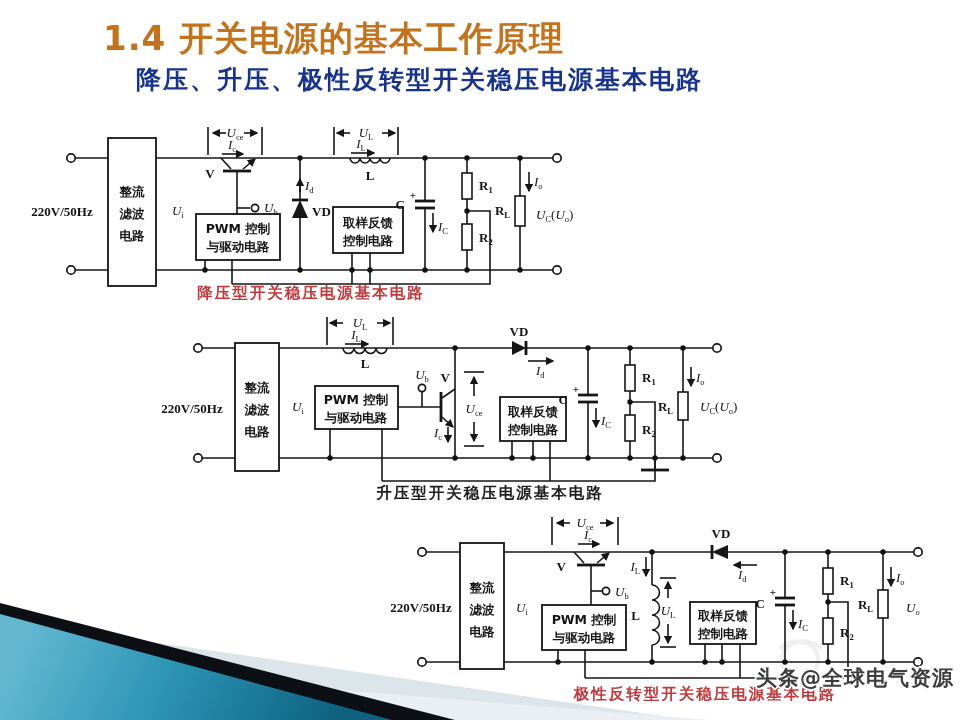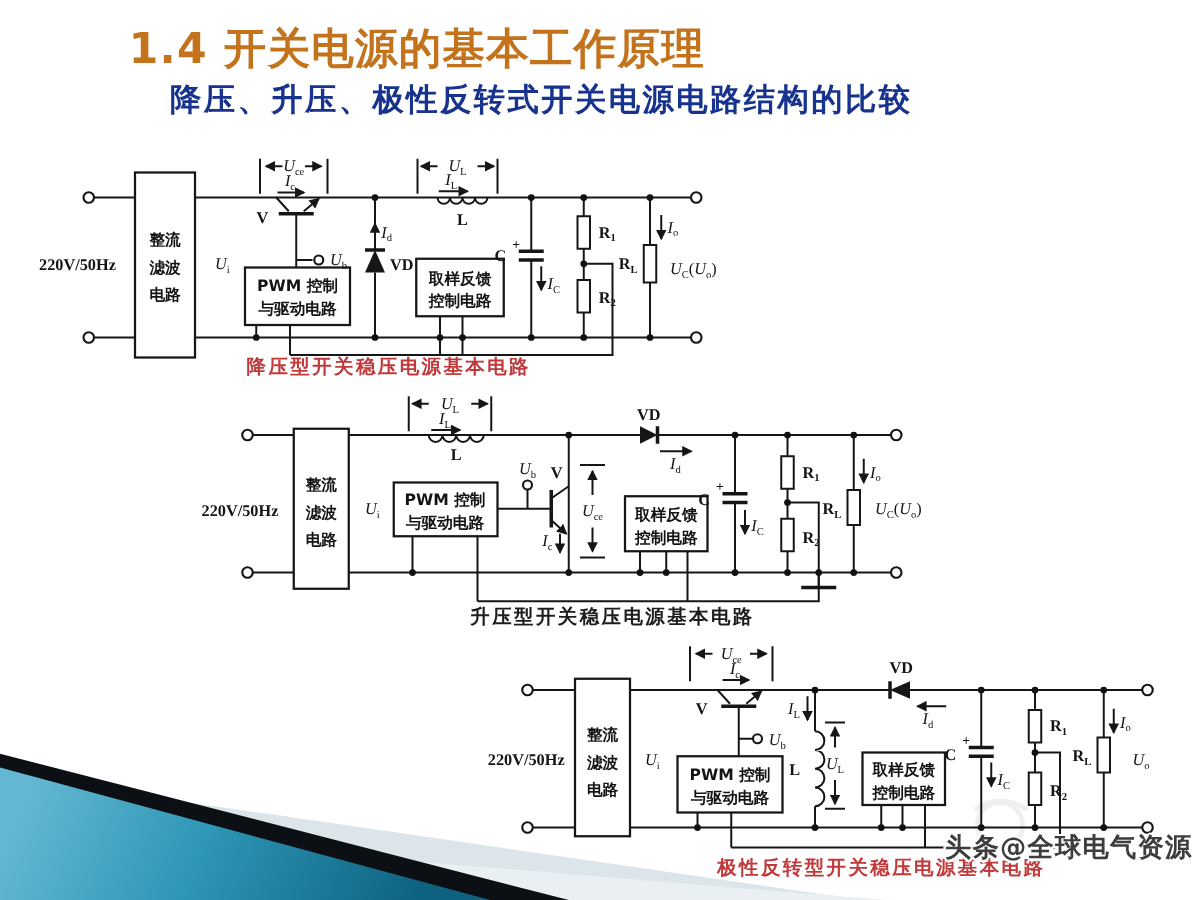--- a/index.html
+++ b/index.html
@@ -40,21 +40,21 @@
   .b{font-weight:bold;}
   .cn{font-family:"DejaVu Sans","Liberation Sans",sans-serif;font-size:12.5px;font-weight:bold;}
   .cap{font-family:"DejaVu Sans","Liberation Sans",sans-serif;font-size:15.5px;font-weight:bold;letter-spacing:2px;}
   .capred{fill:#c03a3c;}
   .capblk{fill:#1d1d1d;}
 </style>
 </head>
 <body>
 
 <div class="title">1.4 开关电源的基本工作原理</div>
-<div class="subtitle">降压、升压、极性反转式开关电源电路结构的比较</div>
+<div class="subtitle">降压、升压、极性反转型开关稳压电源基本电路</div>
 
 <svg width="960" height="720" viewBox="0 0 960 720">
   <defs>
     <marker id="ah" viewBox="0 0 10 10" refX="8.5" refY="5" markerWidth="8.5" markerHeight="8.5" orient="auto" markerUnits="userSpaceOnUse">
       <path d="M0,0 L10,5 L0,10 z" fill="#161616"></path>
     </marker>
     <linearGradient id="tealGrad" gradientUnits="userSpaceOnUse" x1="40" y1="600" x2="330" y2="730">
       <stop offset="0" stop-color="#63b7d1"></stop>
       <stop offset="0.45" stop-color="#2e96b6"></stop>
       <stop offset="1" stop-color="#0e6280"></stop>

